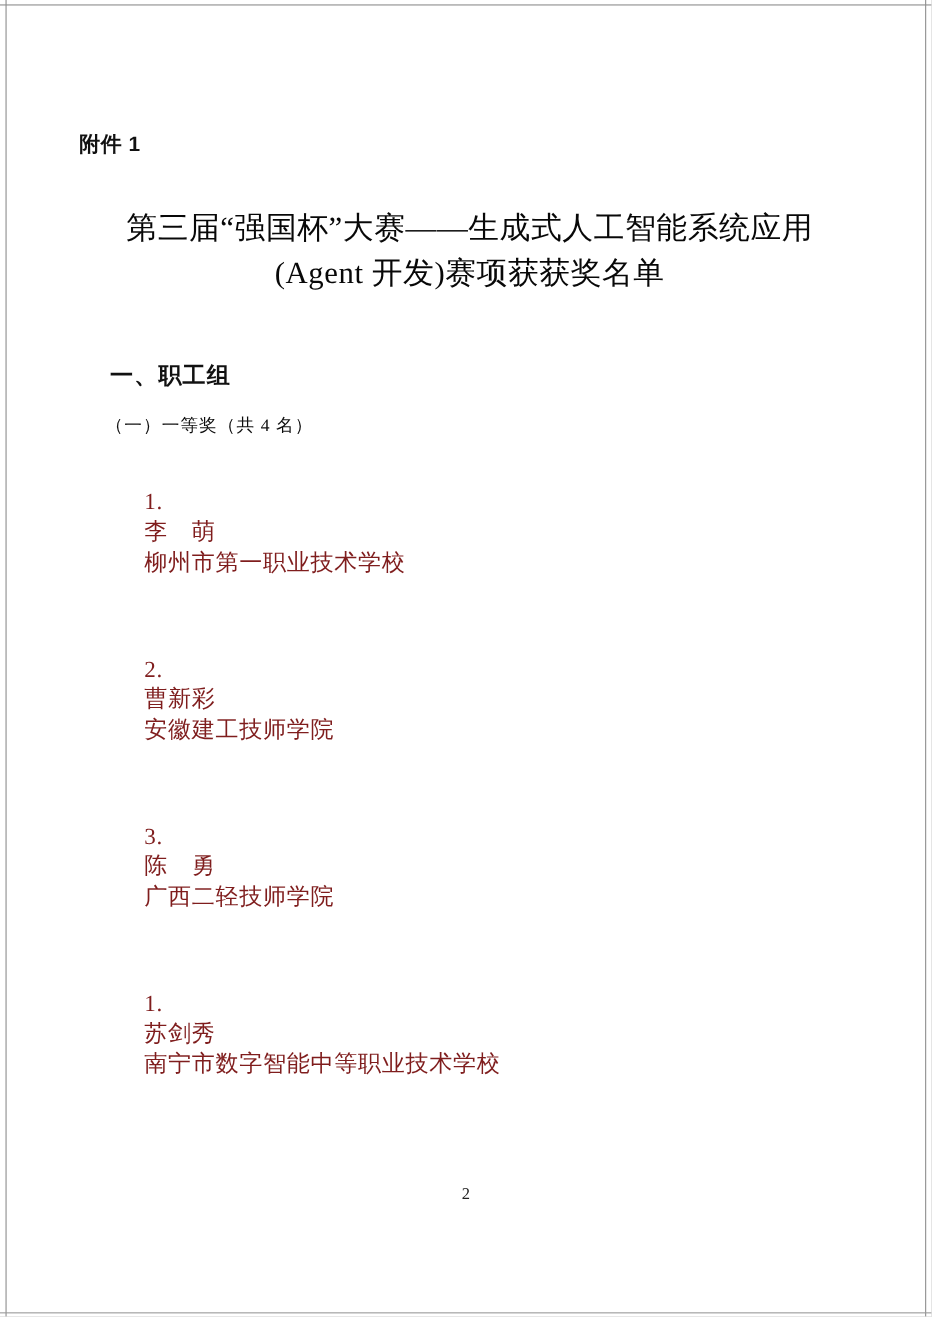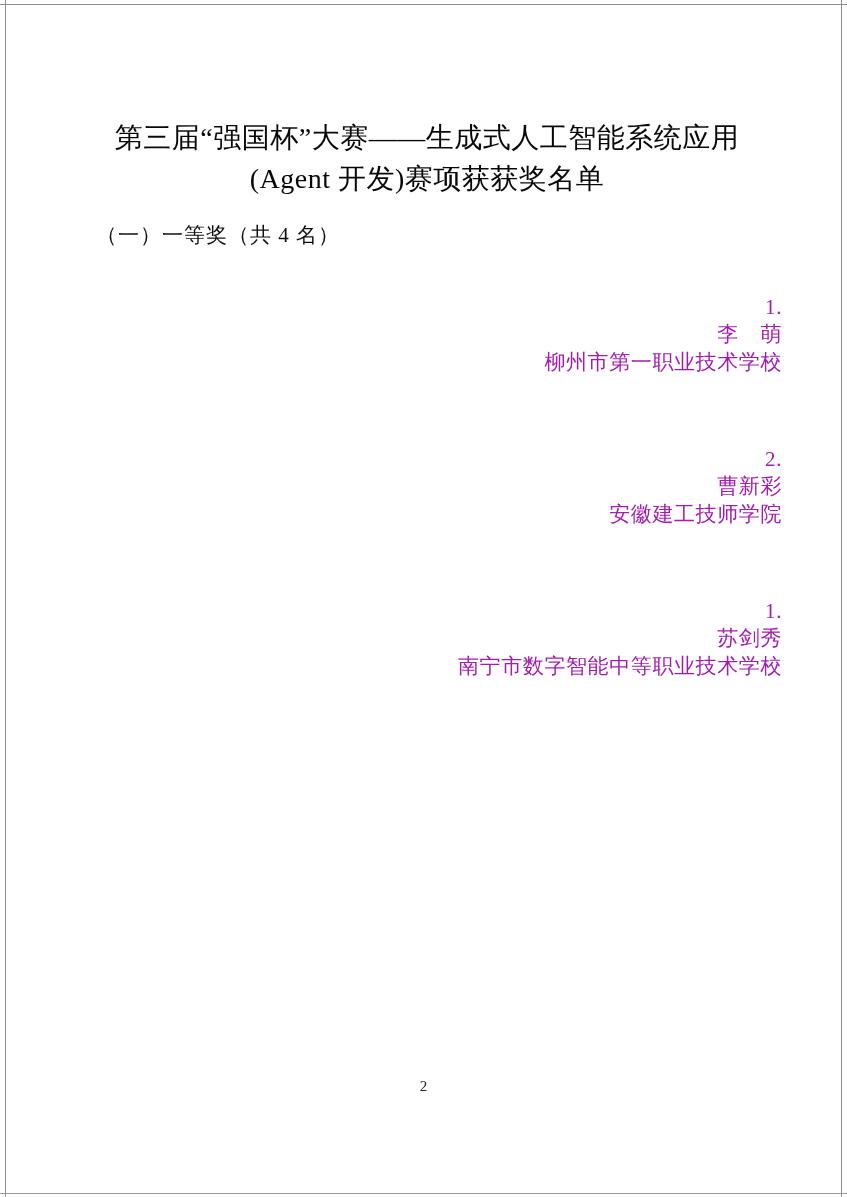--- a/index.html
+++ b/index.html
@@ -76,33 +76,32 @@
   .section-heading {
     font-family: "Liberation Sans", "DejaVu Sans", sans-serif;
     font-weight: 700;
     font-size: 21px;
     letter-spacing: 1px;
     margin: 58px 0 0 28px;
     color: #111;
   }
 
   .subsection {
-    font-size: 21px;
+    font-size: 16px;
     letter-spacing: 1px;
     margin: 22px 0 0 24px;
     color: #0d0d0d;
   }
 
   .entry {
     font-size: 21px;
     letter-spacing: 0.6px;
     margin: 21px 0 0 24px;
-    color: #a21caf;
+    color: #7f1d1d;
     white-space: pre;
-    text-align: right;
   }
   .entry .idx {
     display: inline-block;
     min-width: 26px;
   }
   .entry .nm {
     display: inline-block;
     min-width: 86px;
   }
   .entry .org {
@@ -124,38 +123,45 @@
 <body>
 
 <div class="page">
   <div class="edge-top"></div>
   <div class="edge-left"></div>
   <div class="edge-right"></div>
   <div class="edge-bottom"></div>
 
   <div class="content">
 
+    <div class="attach-label">附件 1</div>
 
     <h1 class="doc-title">
       <span class="line1">第三届“强国杯”大赛——生成式人工智能系统应用</span>
       <span class="line2">(Agent 开发)赛项获获奖名单</span>
     </h1>
 
+    <div class="section-heading">一、职工组</div>
 
     <div class="subsection">（一）一等奖（共 4 名）</div>
 
     <div class="entry">
       <span class="idx">1.</span>
       <span class="nm">李　萌</span>
       <span class="org">柳州市第一职业技术学校</span>
     </div>
     <div class="entry">
       <span class="idx">2.</span>
       <span class="nm">曹新彩</span>
       <span class="org">安徽建工技师学院</span>
+    </div>
+    <div class="entry">
+      <span class="idx">3.</span>
+      <span class="nm">陈　勇</span>
+      <span class="org">广西二轻技师学院</span>
     </div>
 
 
     <div class="entry">
       <span class="idx">1.</span>
       <span class="nm">苏剑秀</span>
       <span class="org">南宁市数字智能中等职业技术学校</span>
     </div>
 
   </div>

